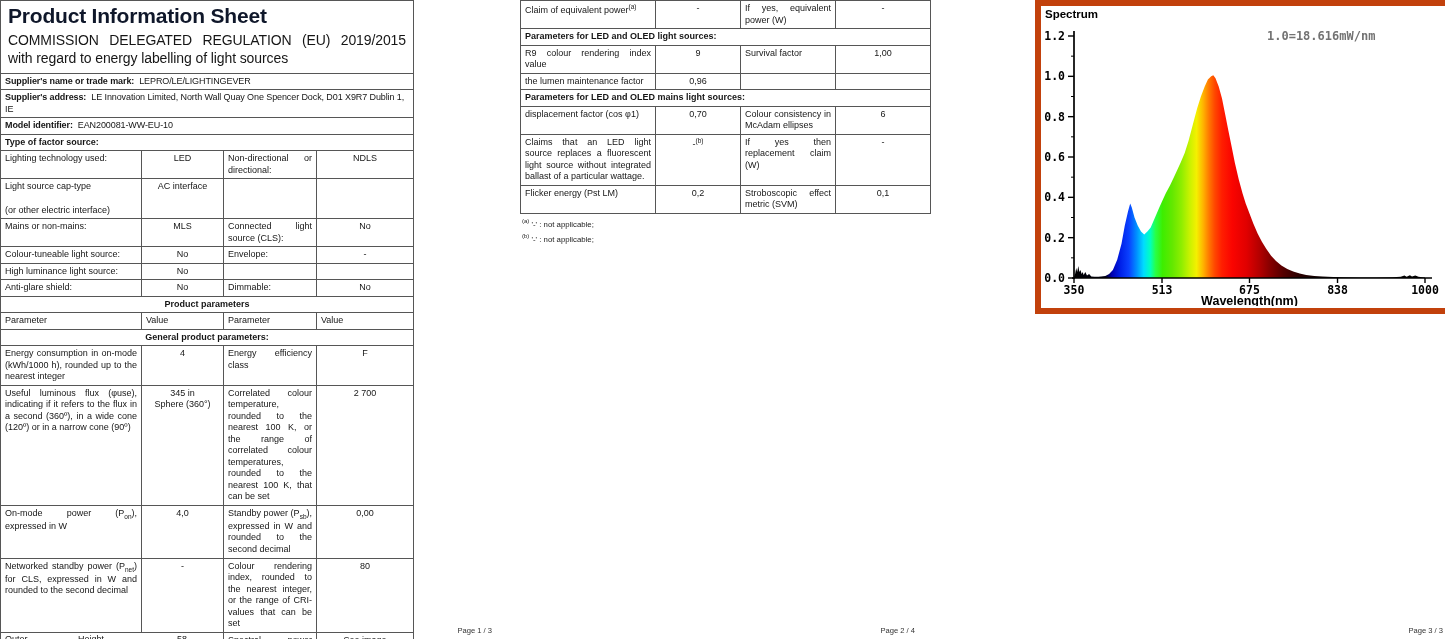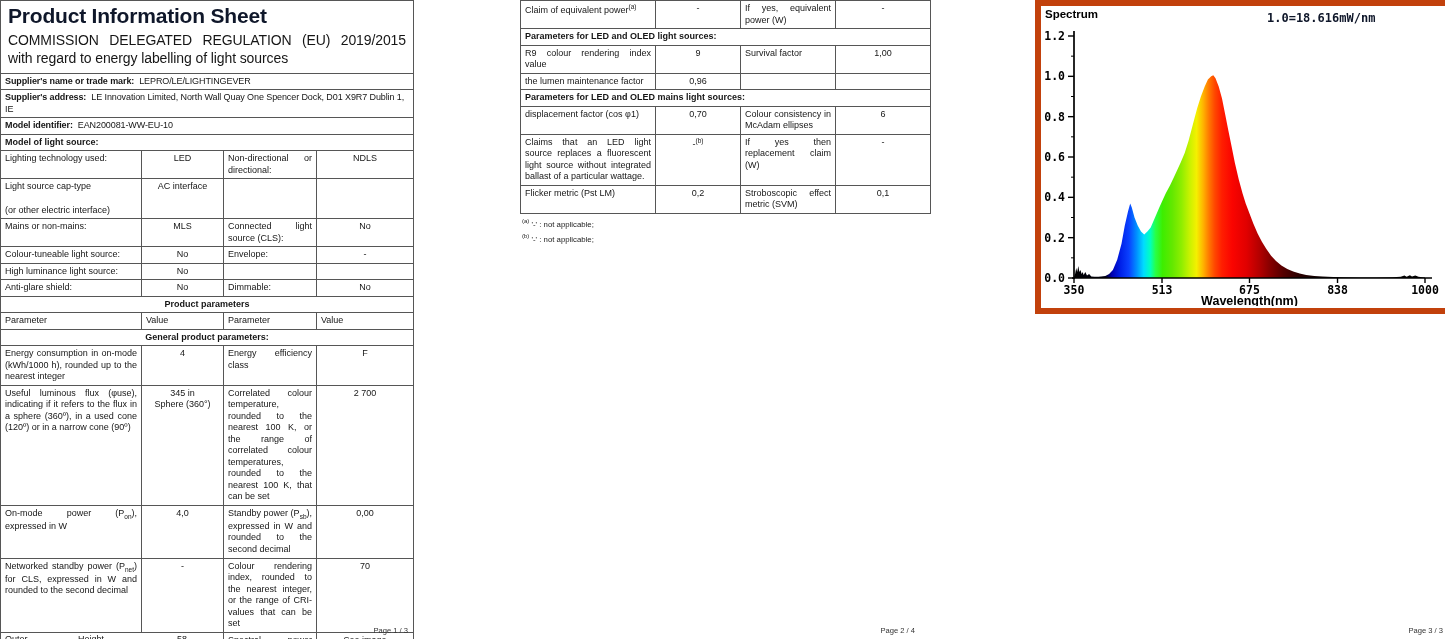--- a/index.html
+++ b/index.html
@@ -34,21 +34,21 @@
   .fnote{font-size:7.8px;margin:4px 0 2px 2px;color:#222;}
   .fnote sup{font-size:6px;}
   sub{font-size:6.5px;}
   sup{font-size:6.5px;}
   .pfoot{position:absolute;top:626px;font-size:7.6px;color:#333;text-align:right;}
   .chartbox{
     position:absolute;left:1035px;top:0;width:408px;height:302px;
     border:6px solid #c2410c;background:#fff;
   }
   .chart-title{position:absolute;left:4px;top:2px;font-size:11.5px;font-weight:bold;color:#000;}
-  .chart-scale{position:absolute;left:226px;top:5px;font:bold 12px "DejaVu Sans Mono",monospace;color:#0f172a;}
+  .chart-scale{position:absolute;left:226px;top:23px;font:bold 12px "DejaVu Sans Mono",monospace;color:#737373;}
   .tick{font:bold 11.5px "DejaVu Sans Mono",monospace;fill:#000;}
   .xlab{font:bold 12.5px "Liberation Sans",sans-serif;font-weight:bold;fill:#000;}
 </style>
 </head>
 <body>
 
 <div class="sheet" style="left:0;width:413px;">
   <table class="tbl" style="width:413px;">
     <colgroup>
         <col style="width:141px">
@@ -74,21 +74,21 @@
       <td colspan="4" class="kv kvrow">
         <span class="b">Supplier's address:</span><span>LE Innovation Limited, North Wall Quay One Spencer Dock, D01 X9R7 Dublin 1, IE</span>
       </td>
     </tr>
     <tr>
       <td colspan="4" class="kv kvrow">
         <span class="b">Model identifier:</span><span>EAN200081-WW-EU-10</span>
       </td>
     </tr>
     <tr>
-      <td colspan="4" class="b">Model of light source:</td>
+      <td colspan="4" class="b">Type of factor source:</td>
     </tr>
 
     <tr>
       <td class="j">Lighting technology used:</td>
       <td class="val">LED</td>
       <td class="j">Non-directional or directional:</td>
       <td class="val">NDLS</td>
     </tr>
     <tr>
       <td class="j">Light source cap-type<br><br>(or other electric interface)</td>
@@ -134,36 +134,36 @@
       <td colspan="4" class="hdr-c">General product parameters:</td>
     </tr>
 
     <tr>
       <td class="j">Energy consumption in on-mode (kWh/1000 h), rounded up to the nearest integer</td>
       <td class="val">4</td>
       <td class="j">Energy efficiency class</td>
       <td class="val">F</td>
     </tr>
     <tr>
-      <td class="j">Useful luminous flux (φuse), indicating if it refers to the flux in a sphere (360º), in a used cone (120º) or in a narrow cone (90º)</td>
+      <td class="j">Useful luminous flux (φuse), indicating if it refers to the flux in a second (360º), in a wide cone (120º) or in a narrow cone (90º)</td>
       <td class="val">345 in<br>Sphere (360°)</td>
       <td class="j">Correlated colour temperature, rounded to the nearest 100 K, or the range of correlated colour temperatures, rounded to the nearest 100 K, that can be set</td>
       <td class="val">2 700</td>
     </tr>
     <tr>
       <td class="j">On-mode power (P<sub>on</sub>), expressed in W</td>
       <td class="val">4,0</td>
       <td class="j">Standby power (P<sub>sb</sub>), expressed in W and rounded to the second decimal</td>
       <td class="val">0,00</td>
     </tr>
     <tr>
       <td class="j">Networked standby power (P<sub>net</sub>) for CLS, expressed in W and rounded to the second decimal</td>
       <td class="val">-</td>
       <td class="j">Colour rendering index, rounded to the nearest integer, or the range of CRI-values that can be set</td>
-      <td class="val">70</td>
+      <td class="val">80</td>
     </tr>
 
     <tr>
       <td colspan="2" class="no-pad">
         <table class="inner">
           <colgroup>
                 <col style="width:73px">
                 <col style="width:67px">
                 <col style="width:82px">
               </colgroup>
@@ -180,21 +180,21 @@
 
         </tbody>
             </table>
       </td>
       <td class="j">Spectral power distribution in the range 250 nm to 800 nm, at full-load</td>
       <td class="val">See image<br>in last page</td>
     </tr>
   </tbody>
     </table>
 </div>
-<div class="pfoot" style="left:0;width:408px;">Page 1 / 3</div>
+<div class="pfoot" style="left:16px;width:476px;">Page 1 / 3</div>
 
 <div class="sheet" style="left:520px;width:410px;">
   <table class="tbl" style="width:410px;">
     <colgroup>
         <col style="width:135px">
         <col style="width:85px">
         <col style="width:95px">
         <col style="width:95px">
       </colgroup>
     <tbody>
@@ -230,21 +230,21 @@
       <td class="j">Colour consistency in McAdam ellipses</td>
       <td class="val">6</td>
     </tr>
     <tr>
       <td class="j">Claims that an LED light source replaces a fluorescent light source without integrated ballast of a particular wattage.</td>
       <td class="val">-<sup>(b)</sup></td>
       <td class="j">If yes then replacement claim (W)</td>
       <td class="val">-</td>
     </tr>
     <tr>
-      <td class="j">Flicker metric (Pst LM)</td>
+      <td class="j">Flicker energy (Pst LM)</td>
       <td class="val">0,2</td>
       <td class="j">Stroboscopic effect metric (SVM)</td>
       <td class="val">0,1</td>
     </tr>
   </tbody>
     </table>
   <div class="fnote"><sup>(a)</sup> '-' : not applicable;</div>
   <div class="fnote"><sup>(b)</sup> '-' : not applicable;</div>
 </div>
 <div class="pfoot" style="left:520px;width:395px;">Page 2 / 4</div>

